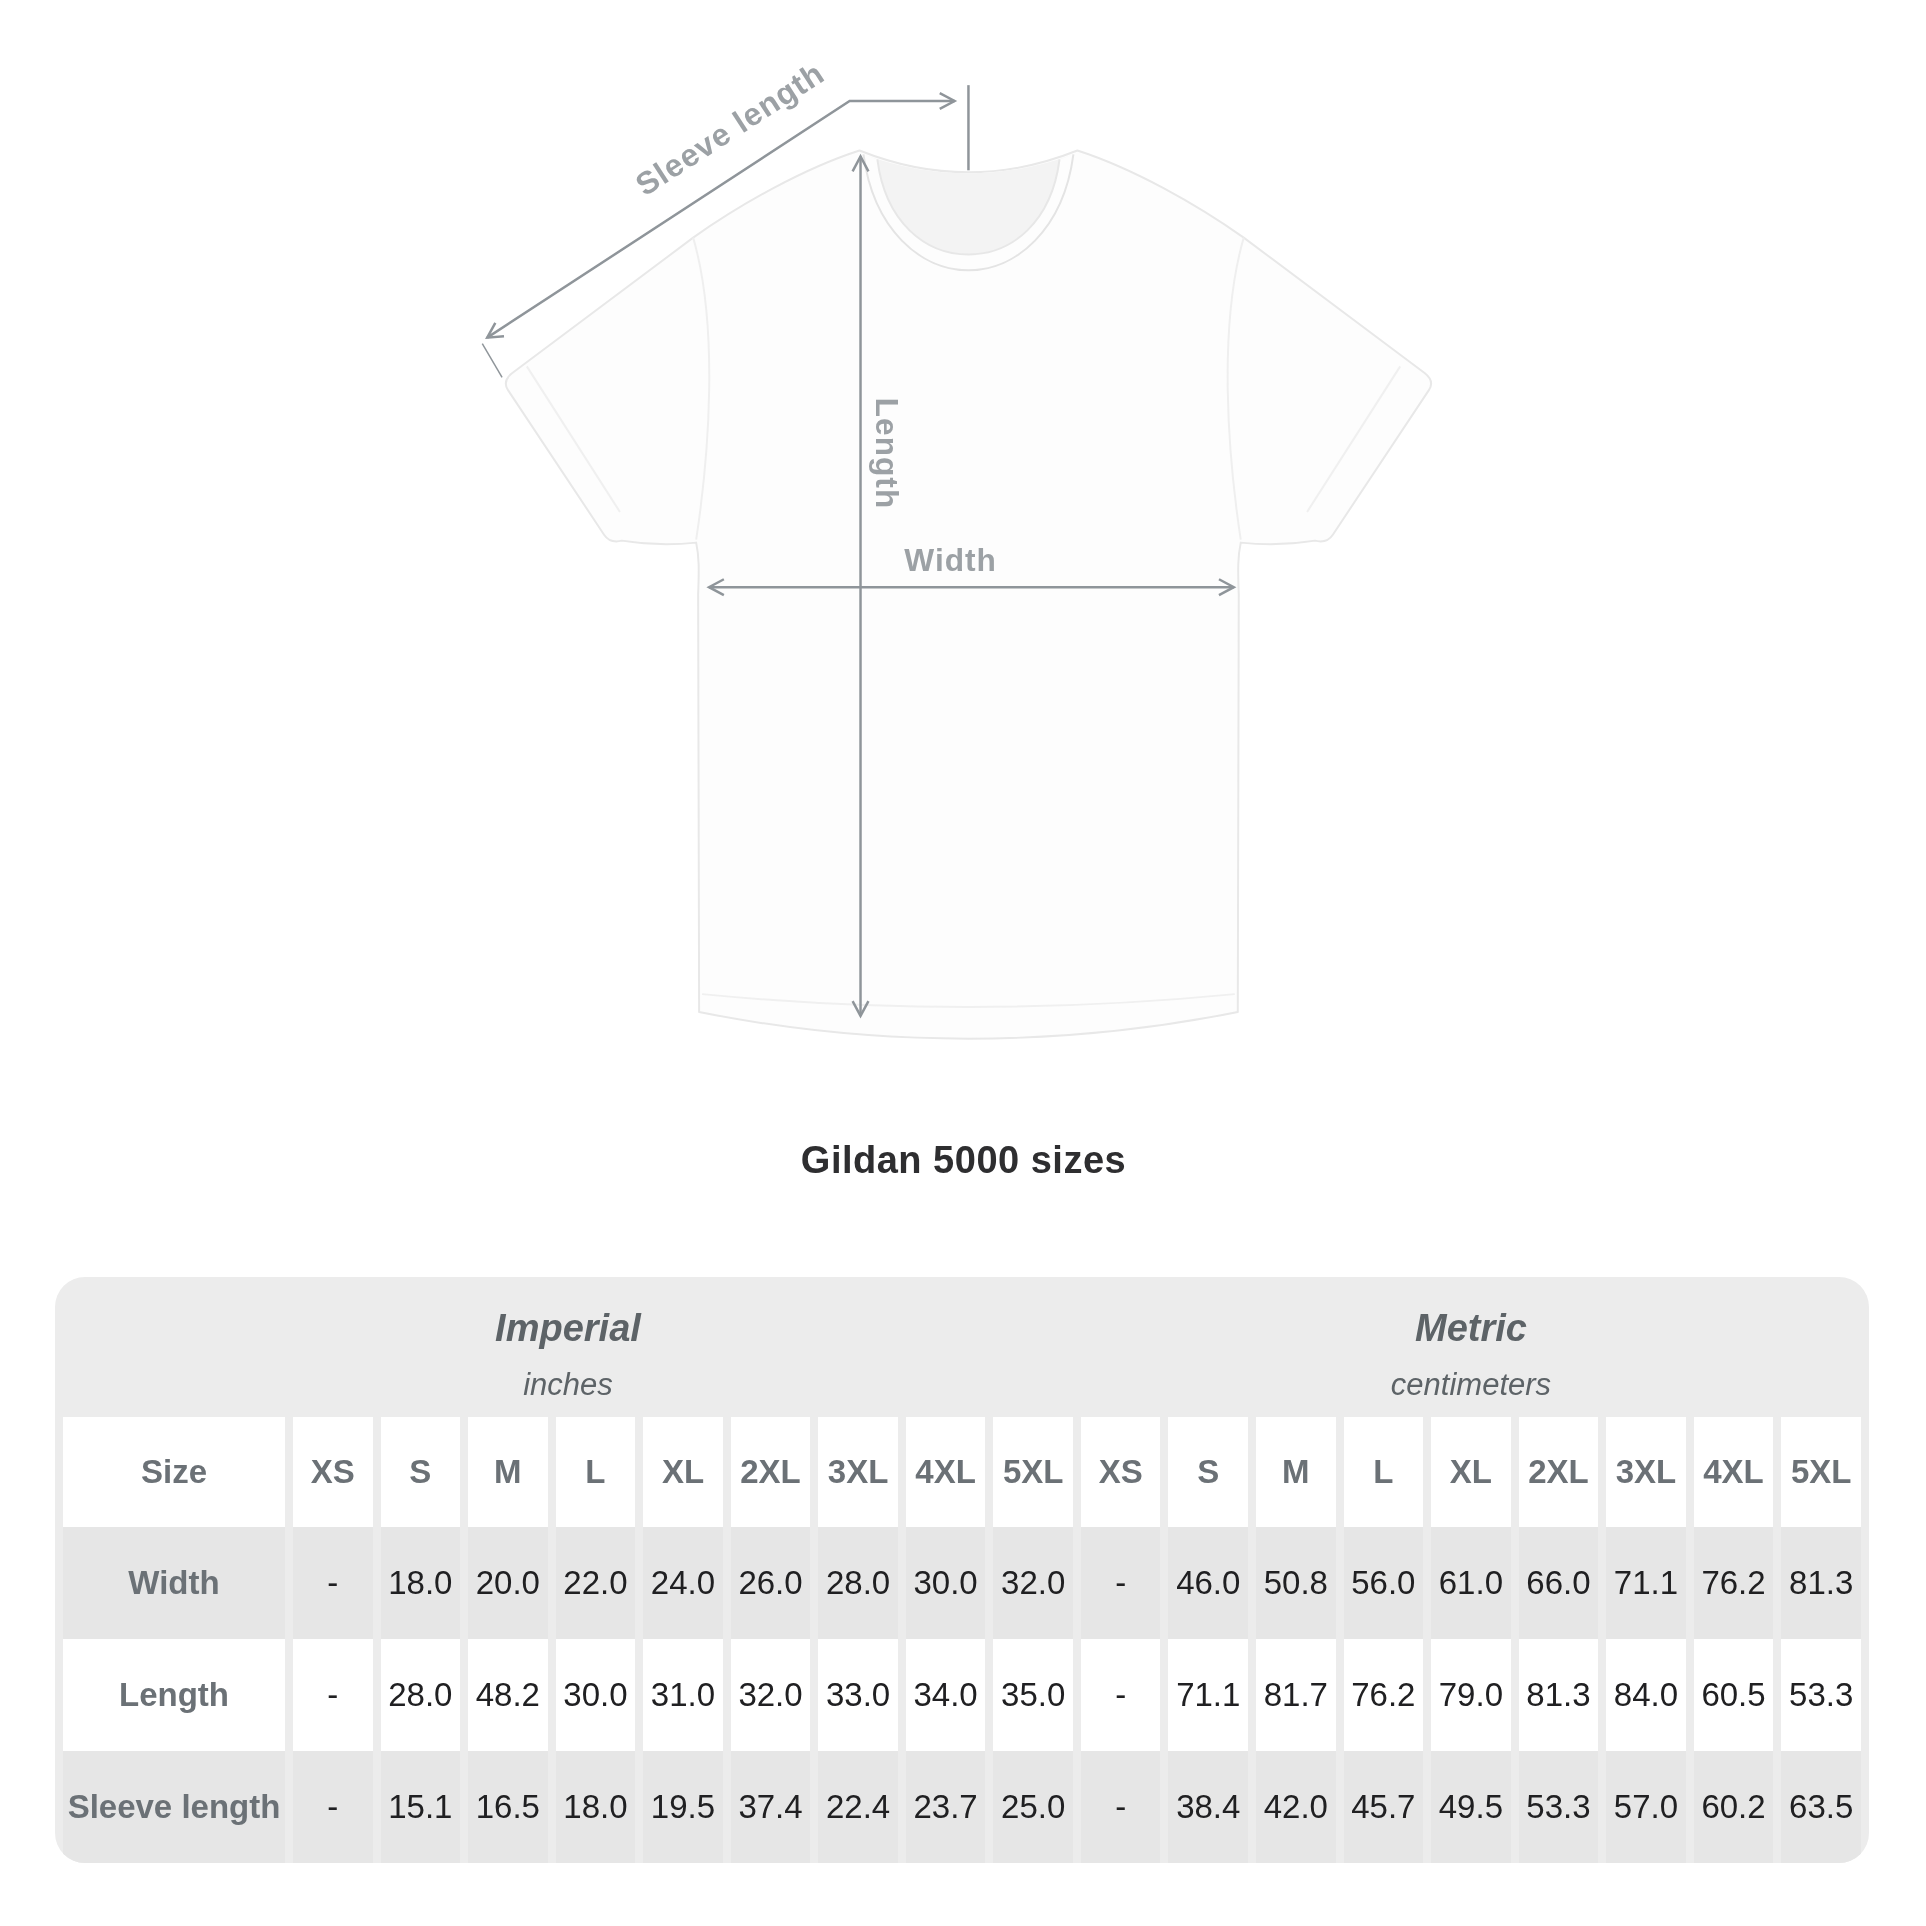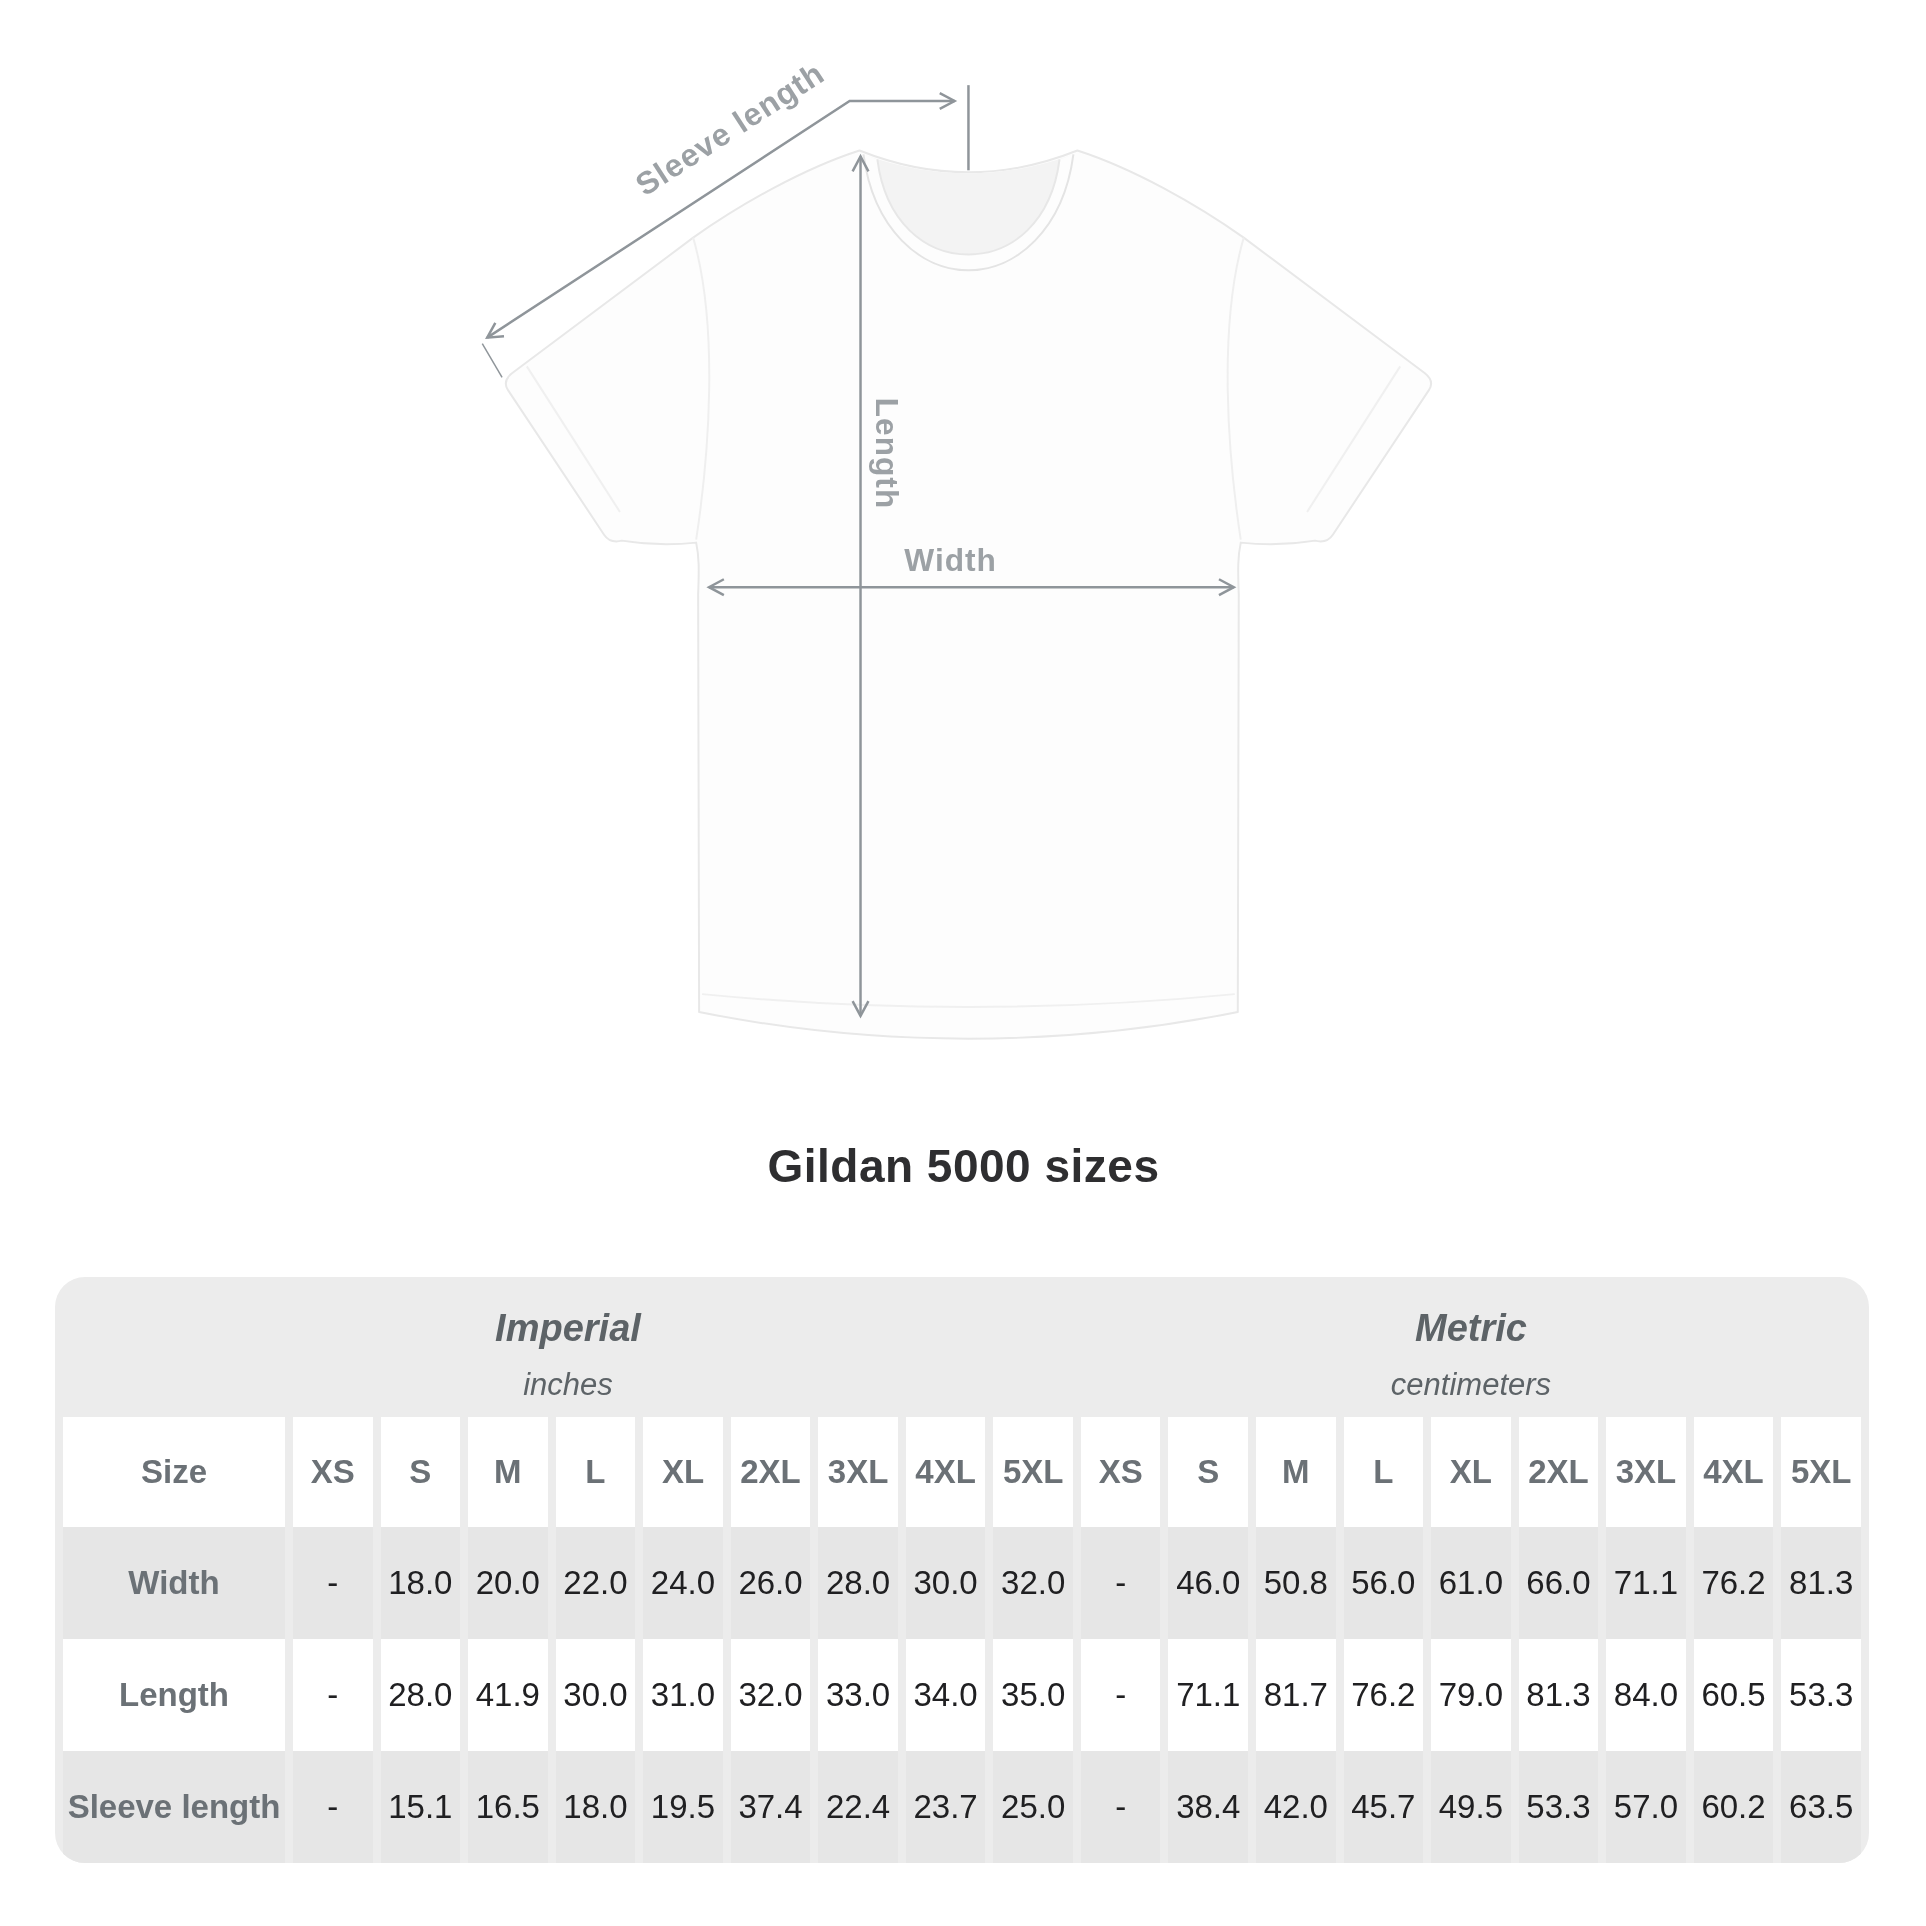--- a/index.html
+++ b/index.html
@@ -3,21 +3,21 @@
 <meta charset="utf-8">
 <style>
   html,body{margin:0;padding:0;background:#ffffff;}
   .page{
     position:relative;width:1927px;height:1927px;background:#ffffff;overflow:hidden;
     font-family:"Liberation Sans",sans-serif;
   }
   .shirt-svg{position:absolute;left:0;top:0;}
   .page-title{
     position:absolute;top:1139px;left:0;width:100%;text-align:center;
-    font-size:46px;font-weight:bold;color:#2e2e30;letter-spacing:0.5px;
+    font-size:38px;font-weight:bold;color:#2e2e30;letter-spacing:0.5px;
   }
   .page-subtitle{
     position:absolute;top:1200px;left:0;width:100%;text-align:center;
     font-size:29px;font-style:italic;color:#4a4a4c;
   }
   .panel{
     position:absolute;left:55px;top:1277px;width:1814px;height:586px;
     background:#ececec;border-radius:30px;overflow:hidden;
   }
   table.size-table{
@@ -185,21 +185,21 @@
             <td class="value-cell">61.0</td>
             <td class="value-cell">66.0</td>
             <td class="value-cell">71.1</td>
             <td class="value-cell">76.2</td>
             <td class="value-cell">81.3</td>
           </tr>
           <tr class="row-white">
             <td class="label-cell">Length</td>
             <td class="value-cell">-</td>
             <td class="value-cell">28.0</td>
-            <td class="value-cell">41.9</td>
+            <td class="value-cell">48.2</td>
             <td class="value-cell">30.0</td>
             <td class="value-cell">31.0</td>
             <td class="value-cell">32.0</td>
             <td class="value-cell">33.0</td>
             <td class="value-cell">34.0</td>
             <td class="value-cell">35.0</td>
             <td class="value-cell">-</td>
             <td class="value-cell">71.1</td>
             <td class="value-cell">81.7</td>
             <td class="value-cell">76.2</td>

